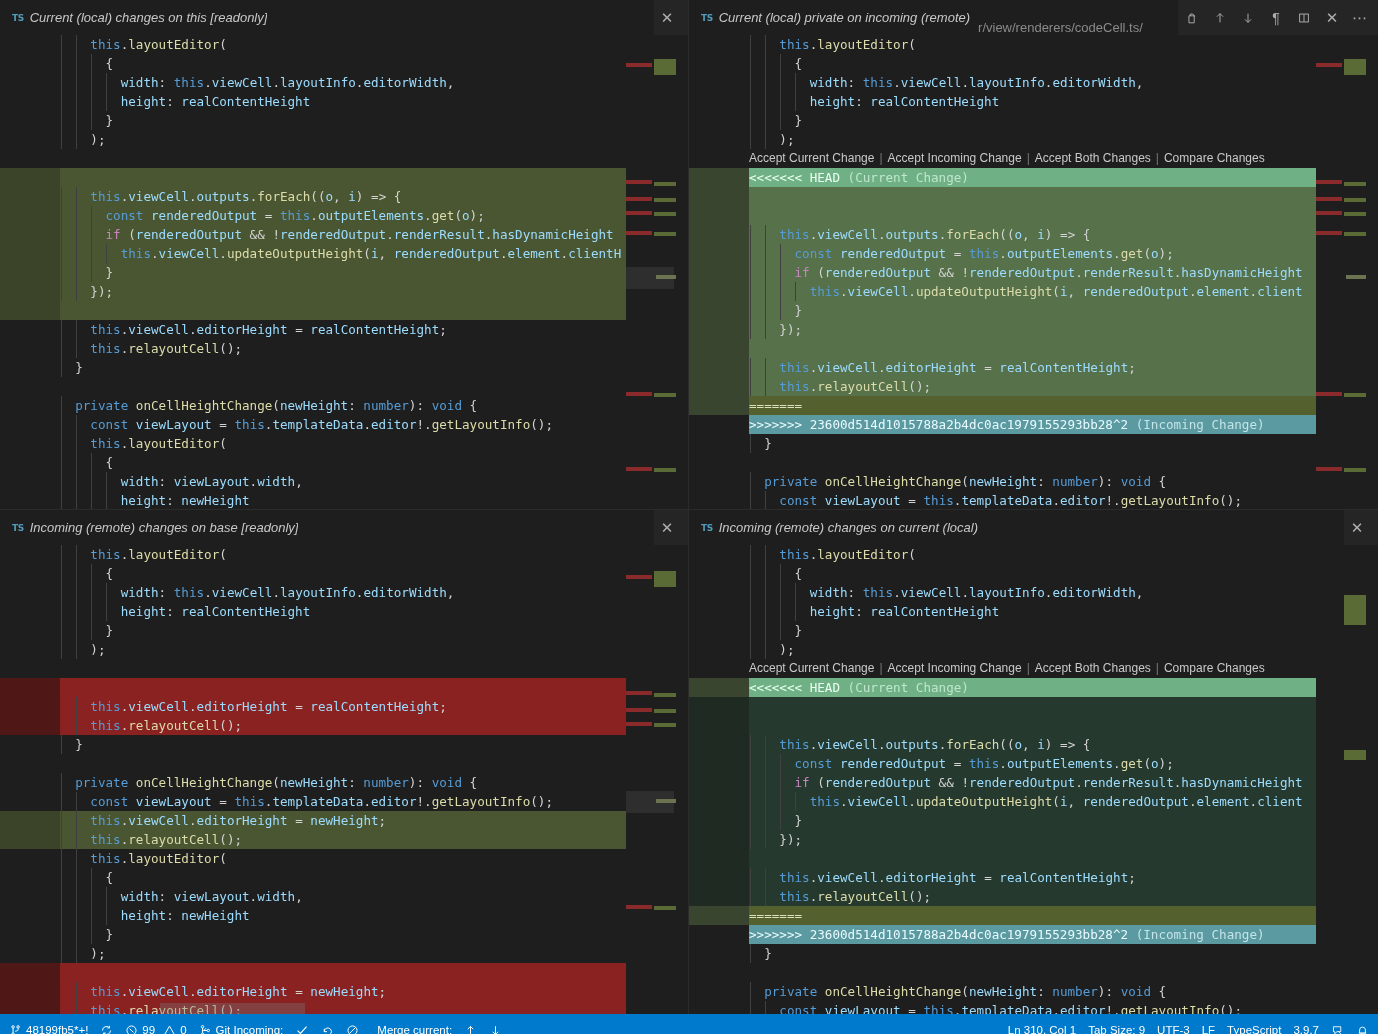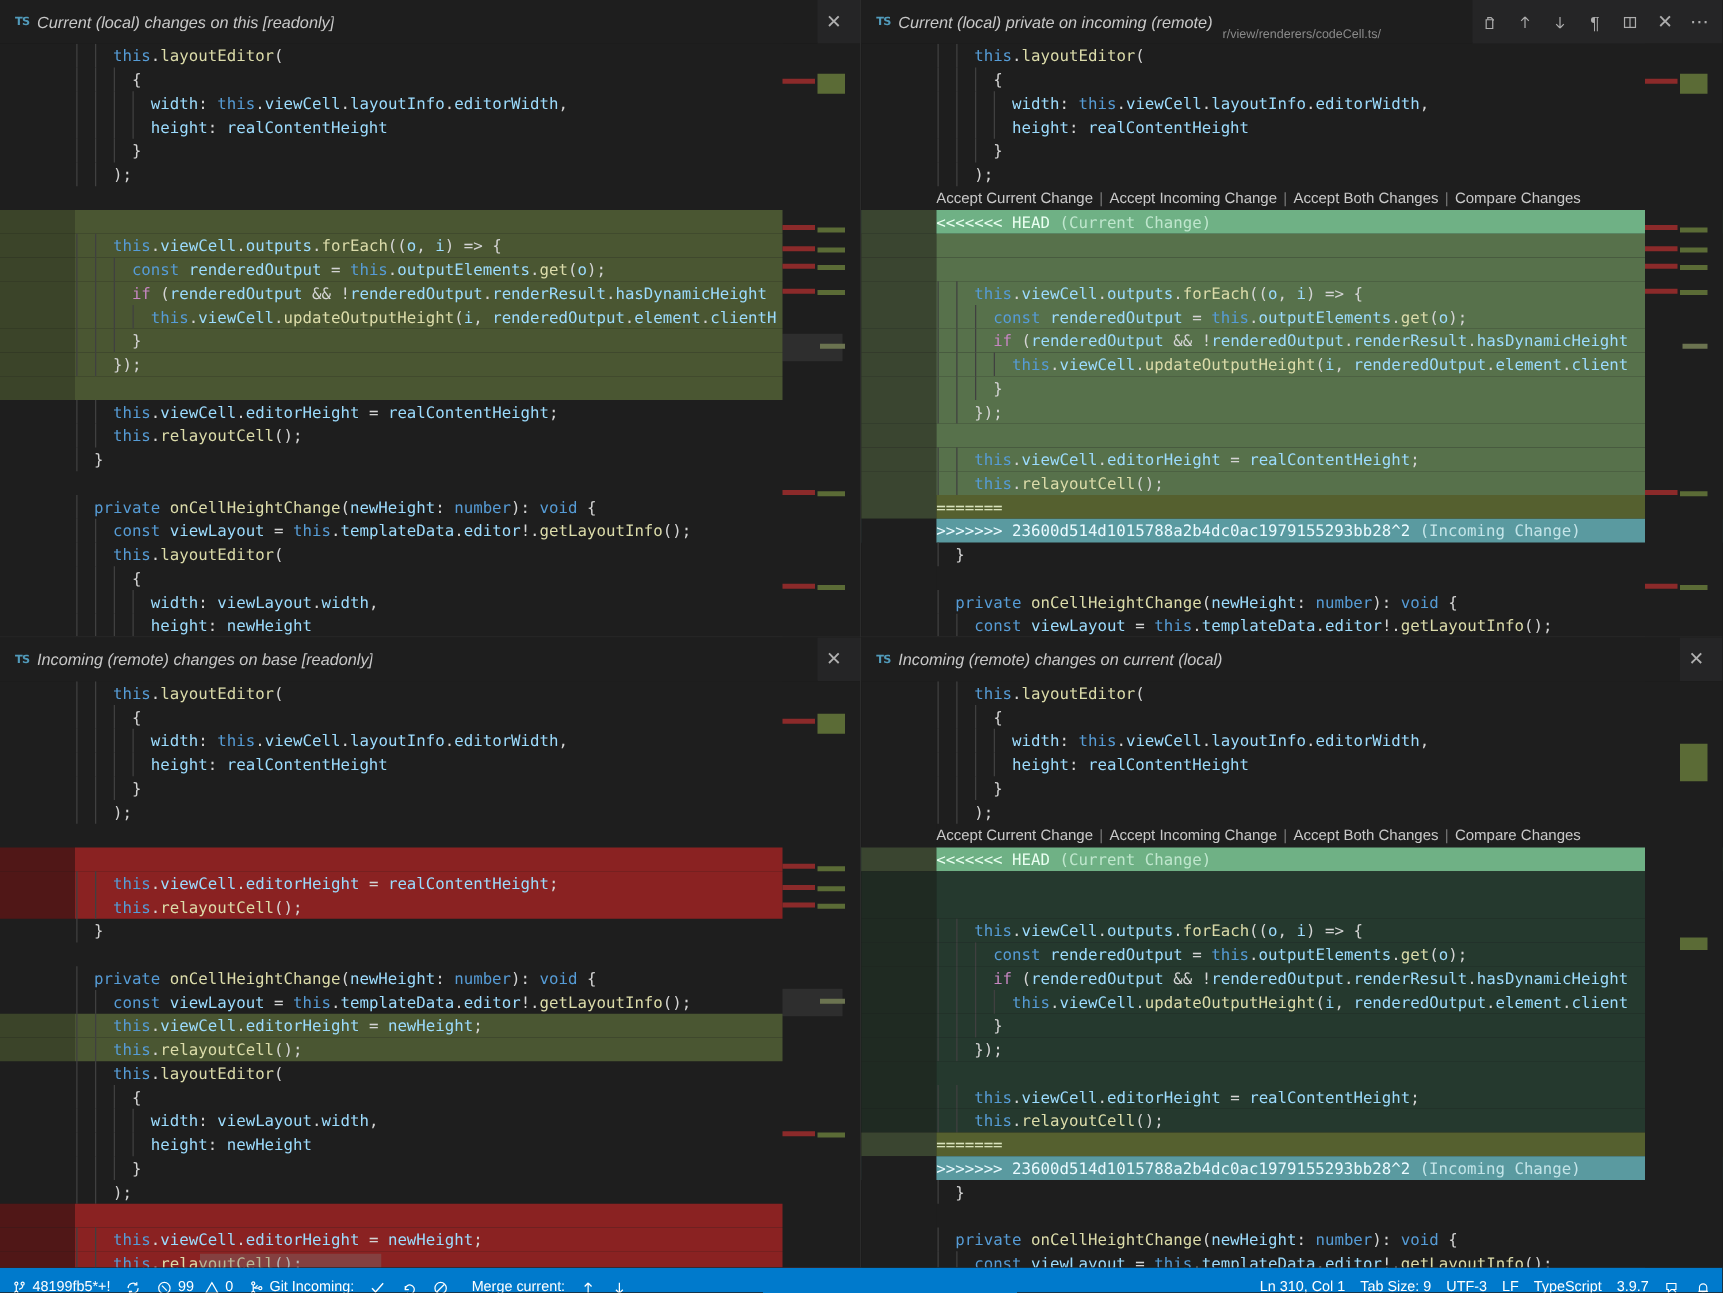--- a/index.html
+++ b/index.html
@@ -20,21 +20,21 @@
 
   .tabbar{height:35px;background:#252526;display:flex;align-items:center;
           padding:0 4px 0 0;position:relative;}
   .tab{height:35px;display:flex;align-items:center;gap:6px;padding:0 10px 0 12px;
        background:#1e1e1e;flex:1;min-width:0;position:relative;}
   .tab:after{content:"";position:absolute;left:0;right:0;bottom:0;height:1px;background:#1e1e1e;}
   .ts-ico{font-size:9px;font-weight:bold;color:#519aba;letter-spacing:-.5px;
           font-family:"DejaVu Sans",sans-serif;flex:0 0 auto;}
   .tab-title{font-size:13px;font-style:italic;color:#c8c8c8;white-space:nowrap;
              overflow:hidden;text-overflow:ellipsis;}
-  .tab-desc{font-size:10px;color:#8a8a8a;white-space:nowrap;margin-left:2px;font-style:normal;margin-top:20px;}
+  .tab-desc{font-size:13px;color:#8a8a8a;white-space:nowrap;margin-left:2px;font-style:normal;margin-top:20px;}
   .tab-actions{display:flex;align-items:center;gap:0;flex:0 0 auto;margin-left:auto;}
   .ticon{width:28px;height:28px;display:flex;align-items:center;justify-content:center;
          color:#c5c5c5;opacity:.85;font-size:14px;}
   .ticon svg{display:block;}
   .closex{width:26px;height:26px;display:flex;align-items:center;justify-content:center;
           color:#b0b0b0;font-size:15px;line-height:1;margin-right:4px;}
 
   
   .codewrap{position:absolute;left:0;right:0;top:35px;bottom:0;overflow:hidden;background:#1e1e1e;}
   .gutter{position:absolute;left:0;top:0;bottom:0;width:60px;background:#1e1e1e;z-index:3;pointer-events:none;}

